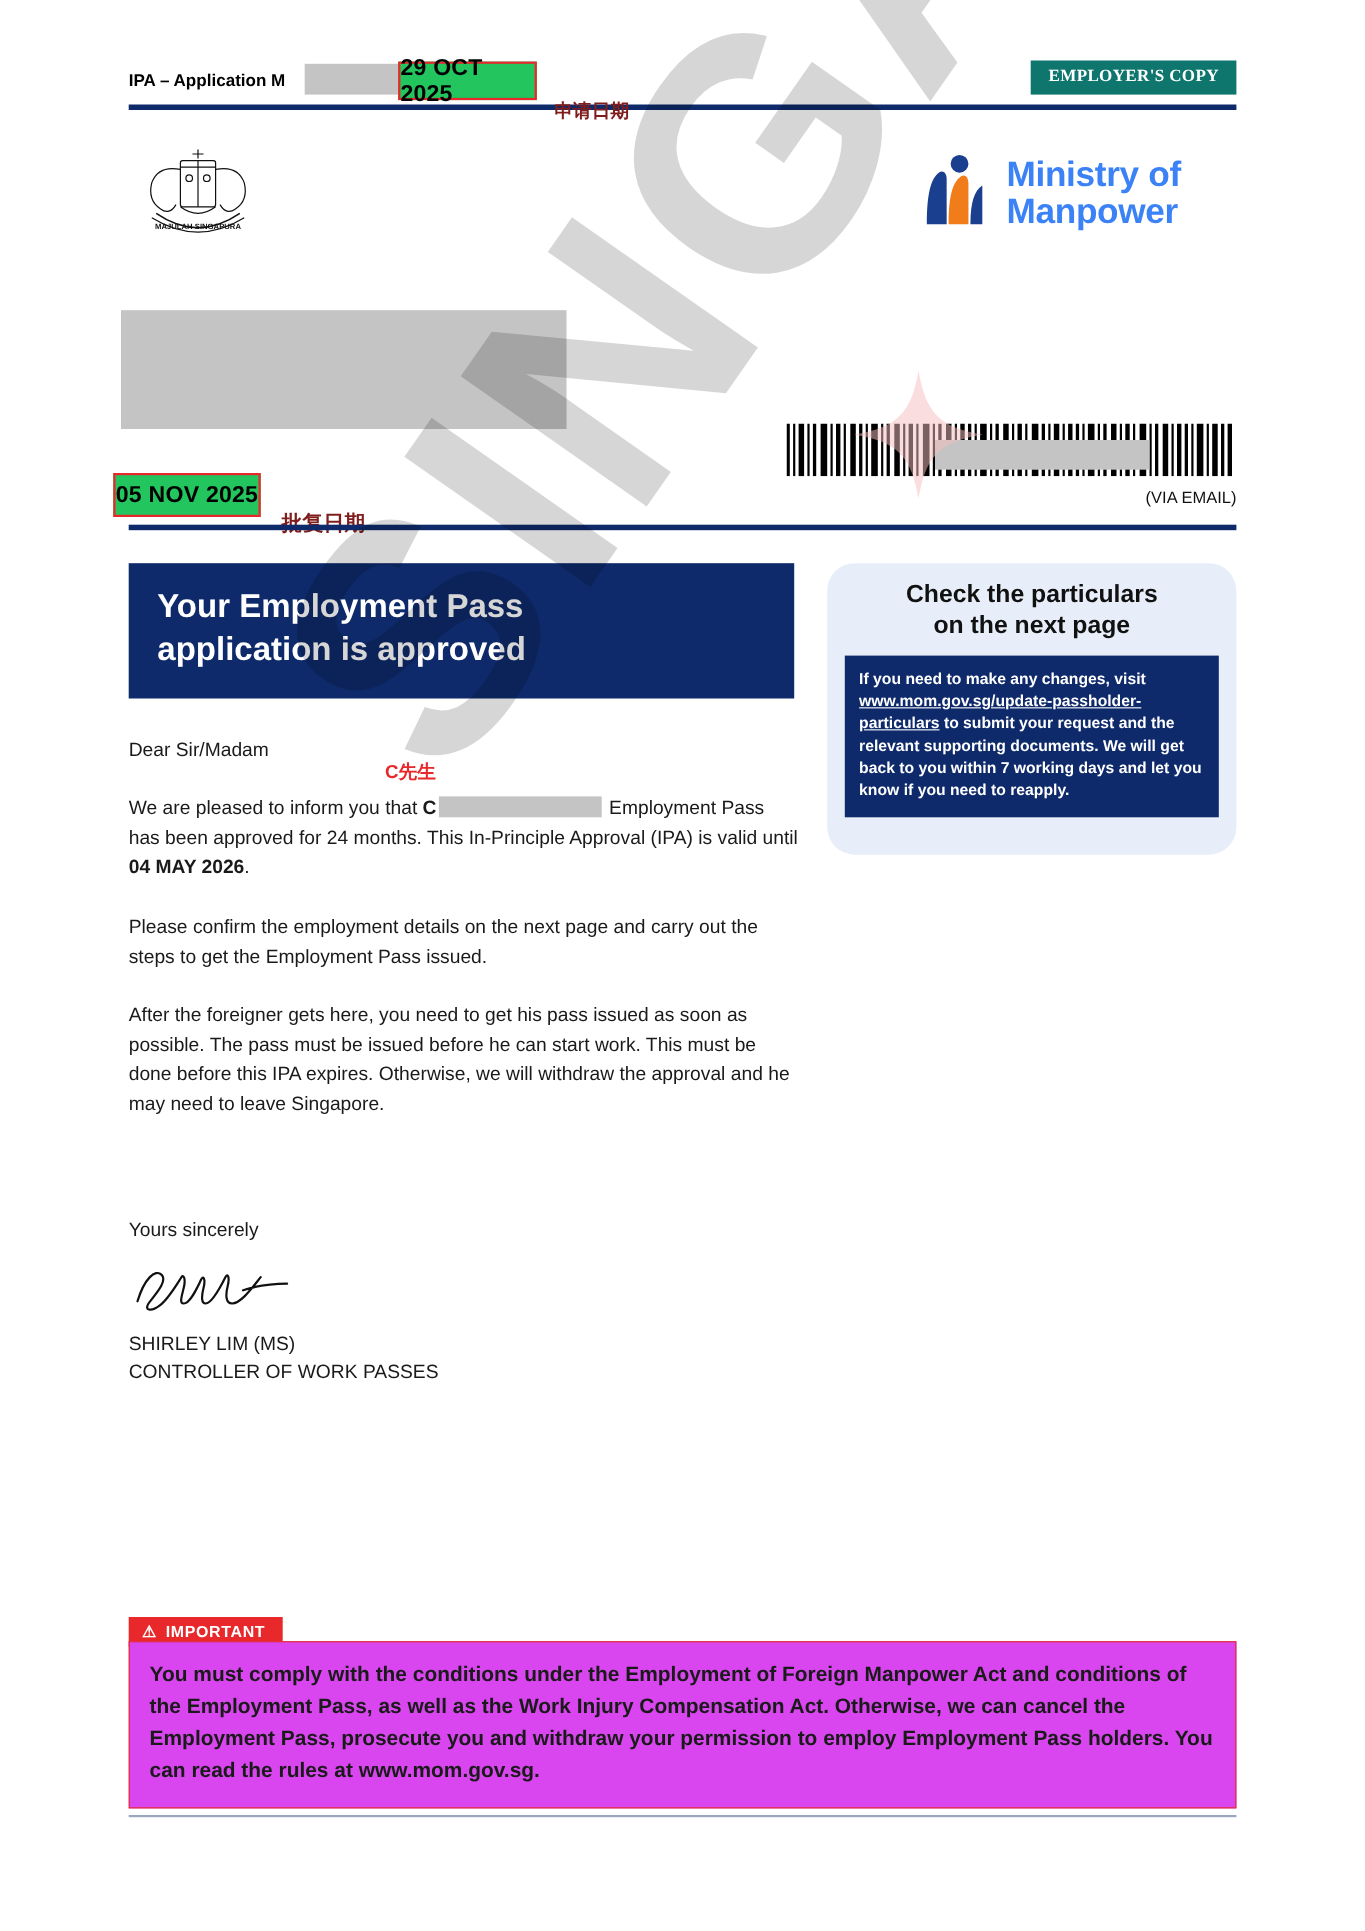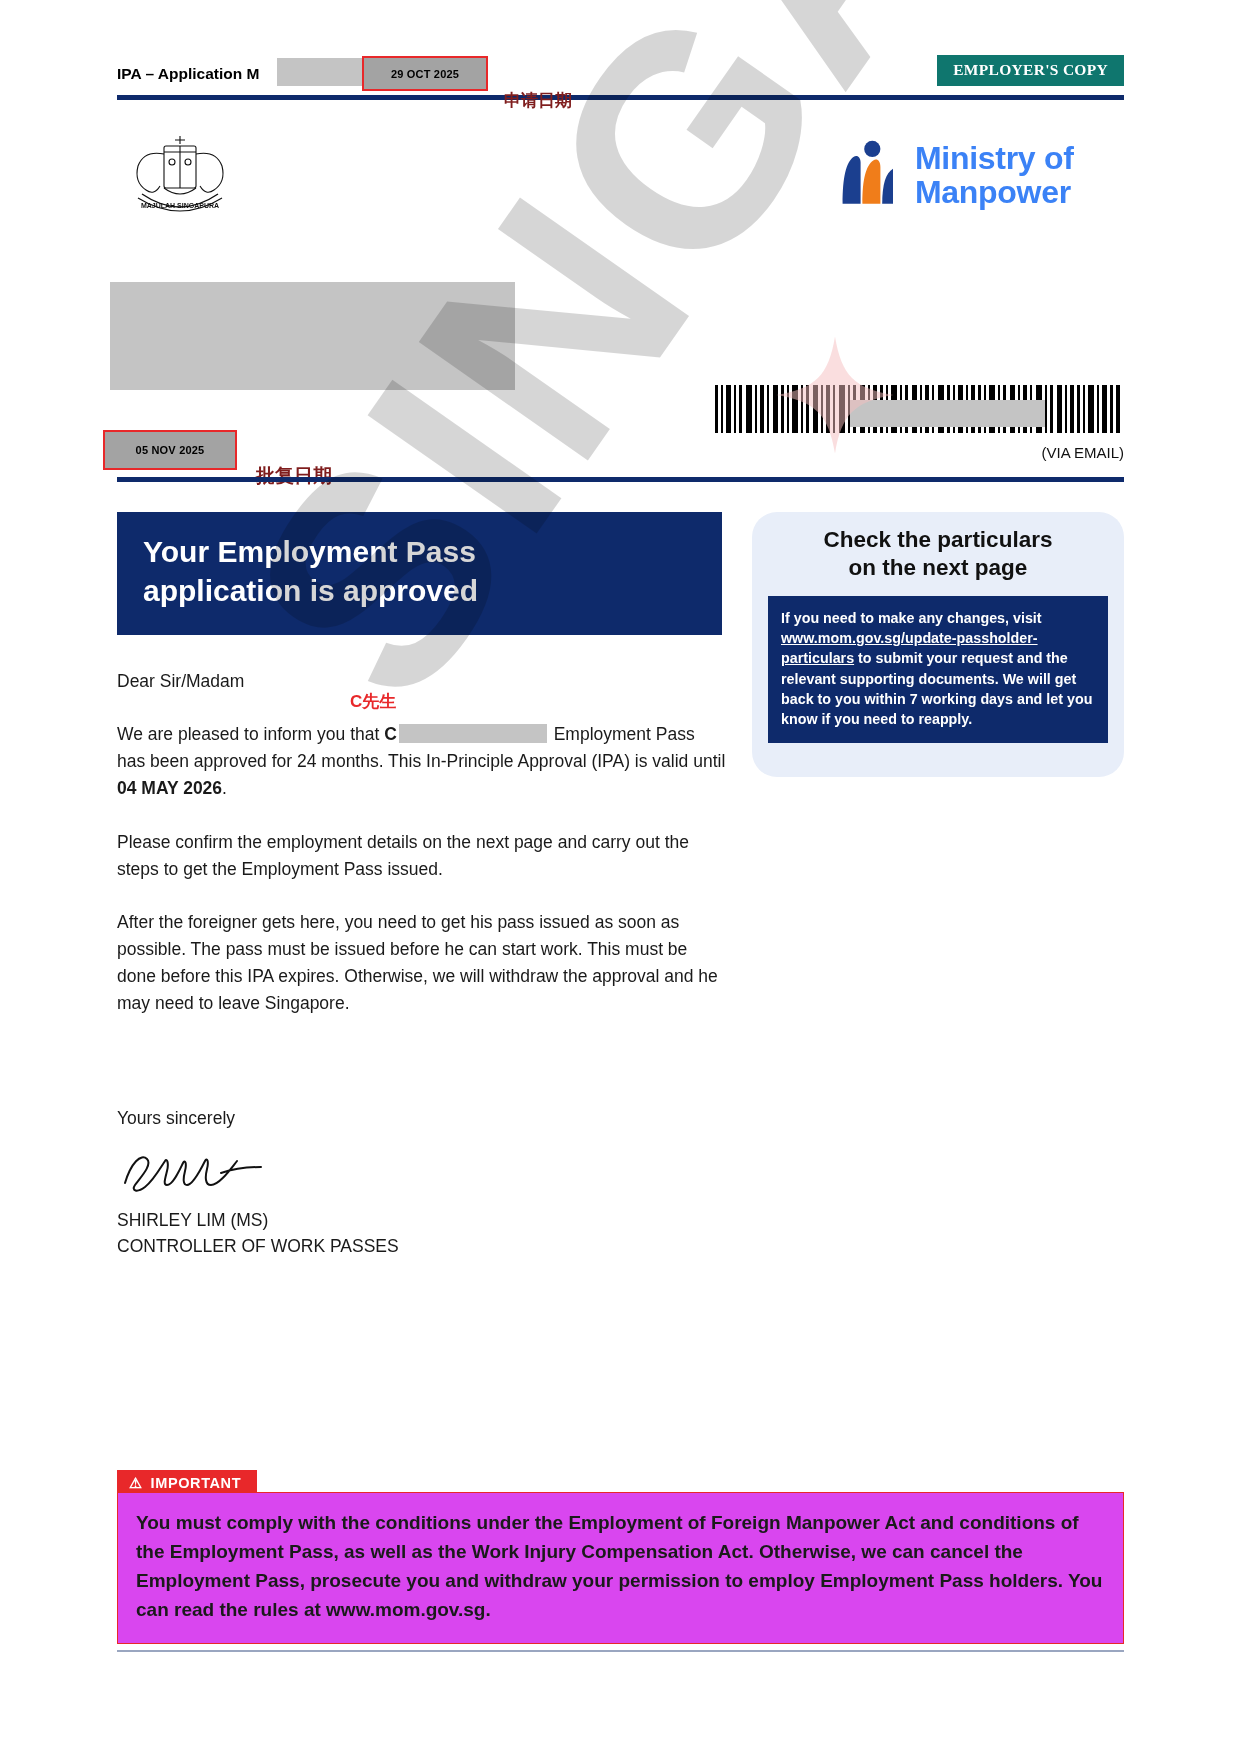--- a/index.html
+++ b/index.html
@@ -74,25 +74,25 @@
   }
   .redact {
     position: absolute;
     background: #c4c4c4;
   }
   .redact-hdr { left: 160px; top: -2px; width: 190px; height: 28px; }
 
   .date-box {
     position: absolute;
     border: 2.5px solid #e8282a;
-    background: #a3a3a3;
+    background: #22c55e;
     display: flex;
     align-items: center;
     justify-content: center;
-    font-size: 11px;
+    font-size: 21px;
     font-weight: bold;
     color: #000;
     letter-spacing: .2px;
   }
   .date-apply { left: 245px; top: -4px; width: 122px; height: 31px; }
   .cn-label {
     position: absolute;
     font-size: 17px;
     font-weight: bold;
     color: #7f1d1d;

